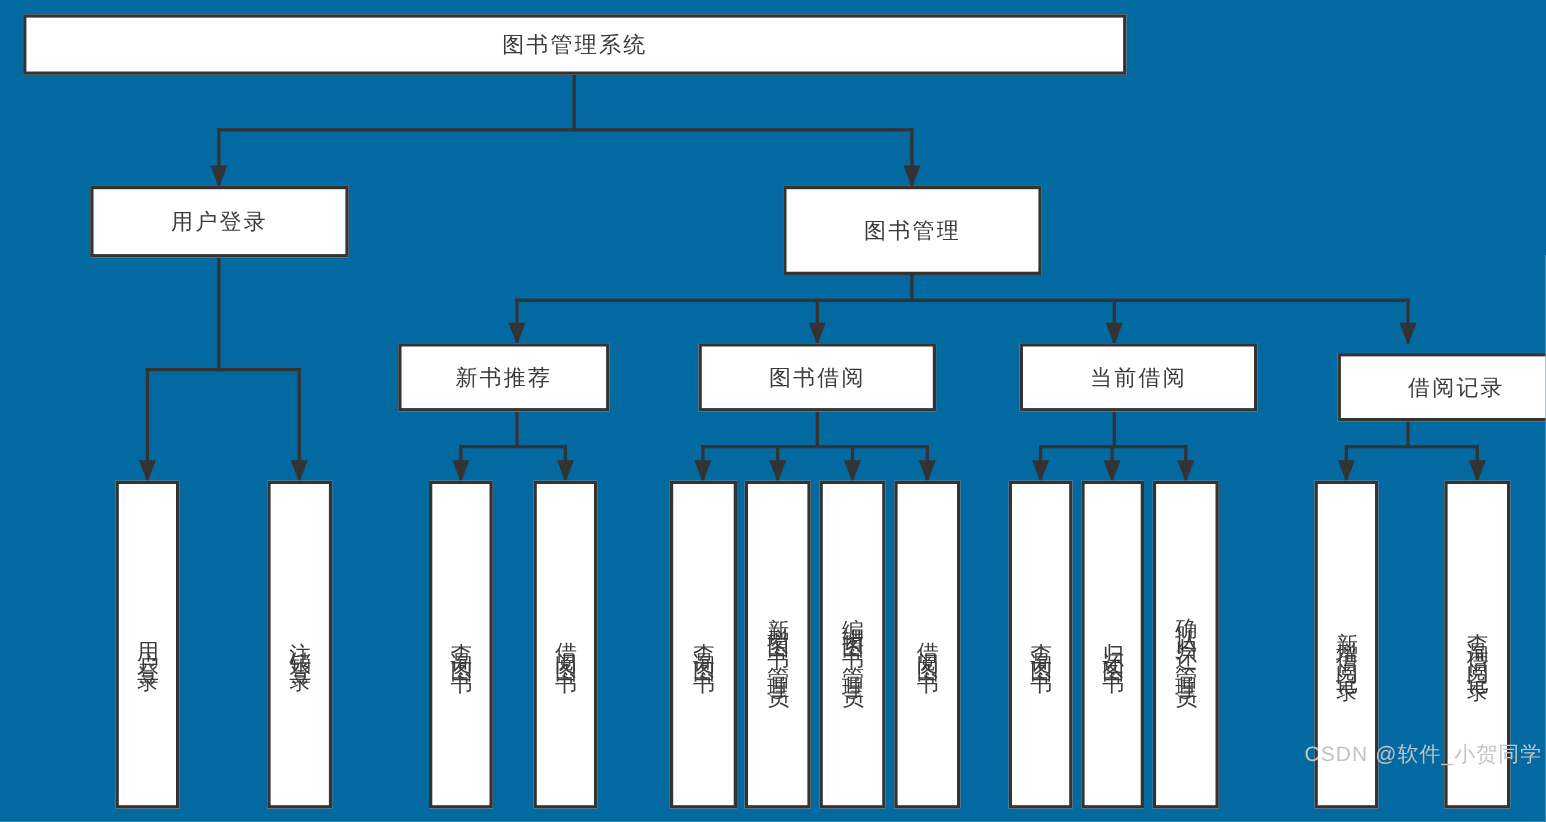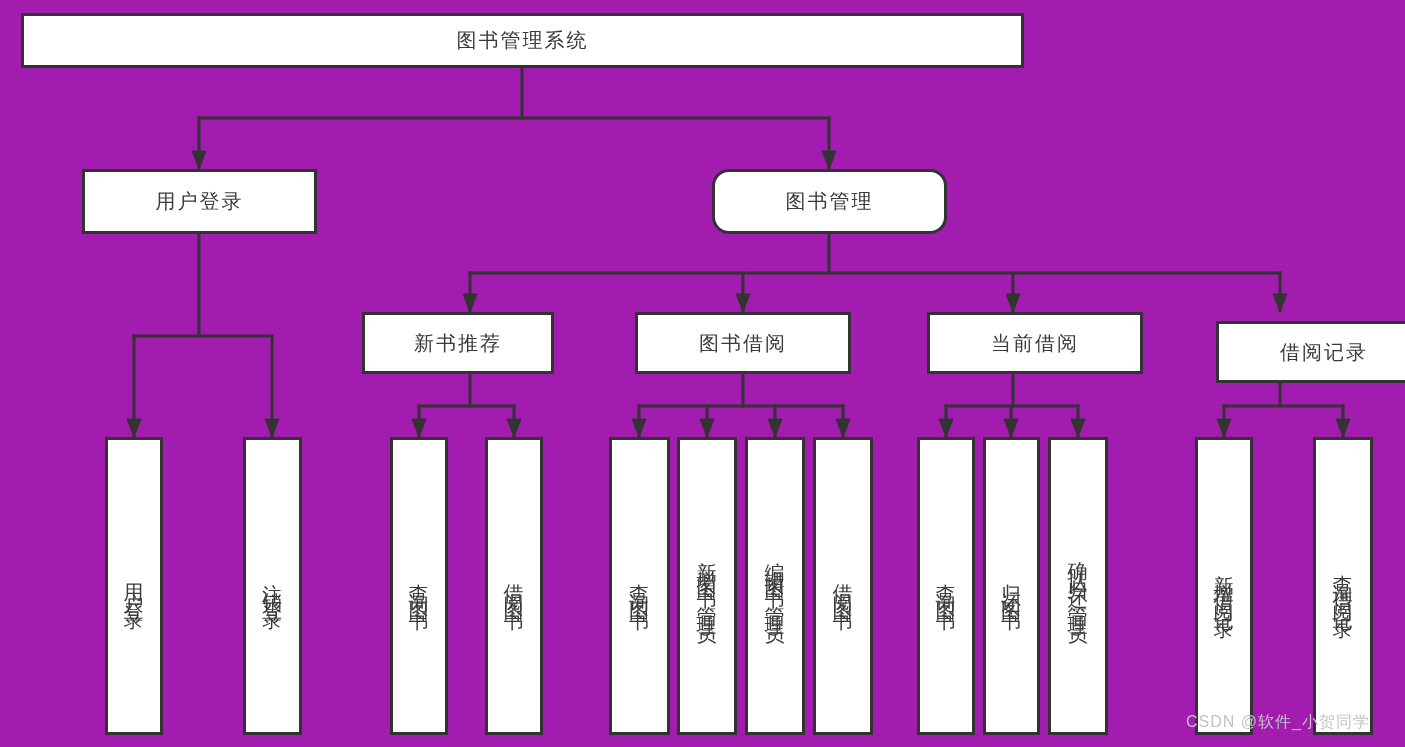--- a/index.html
+++ b/index.html
@@ -4,21 +4,21 @@
 <style>
   html, body { margin: 0; padding: 0; }
   body {
     font-family: "Liberation Sans", "DejaVu Sans", sans-serif;
     background: #ffffff;
   }
   #stage {
     position: relative;
     width: 1405px;
     height: 747px;
-    background: #a21caf;
+    background: #0369a1;
     overflow: hidden;
   }
   #connectors {
     position: absolute;
     left: 0; top: 0;
     width: 1405px;
     height: 747px;
   }
   #connectors line { stroke: #333333; stroke-width: 3; }
   .hbox {
@@ -45,23 +45,23 @@
     color: #3a3a3a;
     font-size: 20px;
     writing-mode: vertical-rl;
     text-orientation: mixed;
     letter-spacing: 9px;
     line-height: 1;
   }
   .watermark {
     position: absolute;
     left: 1186px;
-    top: 712px;
+    top: 673px;
     color: #c3c3c3;
-    font-size: 16px;
+    font-size: 19px;
     letter-spacing: 1px;
     white-space: nowrap;
   }
 </style>
 </head>
 <body>
 
 <div id="stage">
 
   <svg id="connectors" viewBox="0 0 1405 747" xmlns="http://www.w3.org/2000/svg">
@@ -122,21 +122,21 @@
       <line x1="1280" y1="374" x2="1280" y2="407.5"></line>
       <line x1="1222.5" y1="406" x2="1344.5" y2="406"></line>
       <line x1="1224" y1="404.5" x2="1224" y2="437" marker-end="url(#arrow)"></line>
       <line x1="1343" y1="404.5" x2="1343" y2="437" marker-end="url(#arrow)"></line>
     </g>
   </svg>
 
   <div class="hbox" style="left:21px; top:13px; width:1003px; height:55px;">图书管理系统</div>
 
   <div class="hbox" style="left:82px; top:169px; width:235px; height:65px;">用户登录</div>
-  <div class="hbox" style="left:712px; top:169px; width:235px; height:65px;border-radius:17px;">图书管理</div>
+  <div class="hbox" style="left:712px; top:169px; width:235px; height:81px;">图书管理</div>
 
   <div class="hbox" style="left:362px; top:312px; width:192px; height:62px;">新书推荐</div>
   <div class="hbox" style="left:635px; top:312px; width:216px; height:62px;">图书借阅</div>
   <div class="hbox" style="left:927px; top:312px; width:216px; height:62px;">当前借阅</div>
   <div class="hbox" style="left:1172px; top:321px; width:216px; height:62px;margin-left:44px;">借阅记录</div>
 
   <div class="vbox" style="left:105px; top:437px; width:58px; height:298px;">用户登录</div>
   <div class="vbox" style="left:243px; top:437px; width:59px; height:298px;">注销登录</div>
 
   <div class="vbox" style="left:390px; top:437px; width:58px; height:298px;">查询图书</div>

